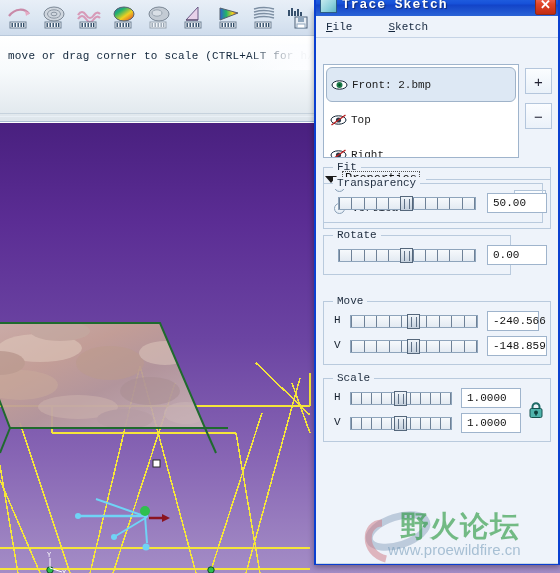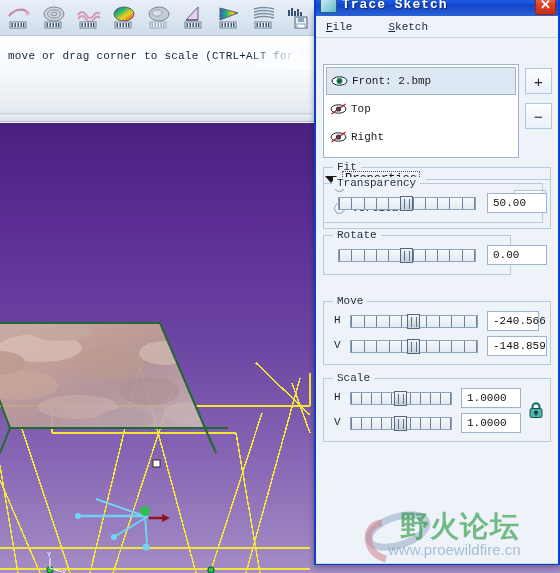--- a/index.html
+++ b/index.html
@@ -114,23 +114,24 @@
   
   .listrow{
     position:absolute;left:7px;top:9px;width:228px;height:94px;
   }
   .listbox{
     position:absolute;left:0;top:0;width:196px;height:94px;
     background:#fff;border:1px solid #9fb4cc;box-sizing:border-box;
     padding:2px;overflow:hidden;
   }
   .lrow{
-    height:28px;display:flex;align-items:center;padding-left:4px;
+    height:35px;display:flex;align-items:center;padding-left:4px;
     font-family:"Liberation Mono", monospace;font-size:11px;color:#1a1a1a;
     box-sizing:border-box;
+    border-radius:6px;
   }
   .lrow.sel{
     background:#dde8f4;border:1px solid #9fb3c9;
   }
   .lrow .eye{width:17px;height:12px;margin-right:4px;flex:0 0 auto;}
   .sidebtns{
     position:absolute;left:202px;top:4px;width:28px;
   }
   .sbtn{
     width:27px;height:26px;margin-bottom:9px;box-sizing:border-box;

